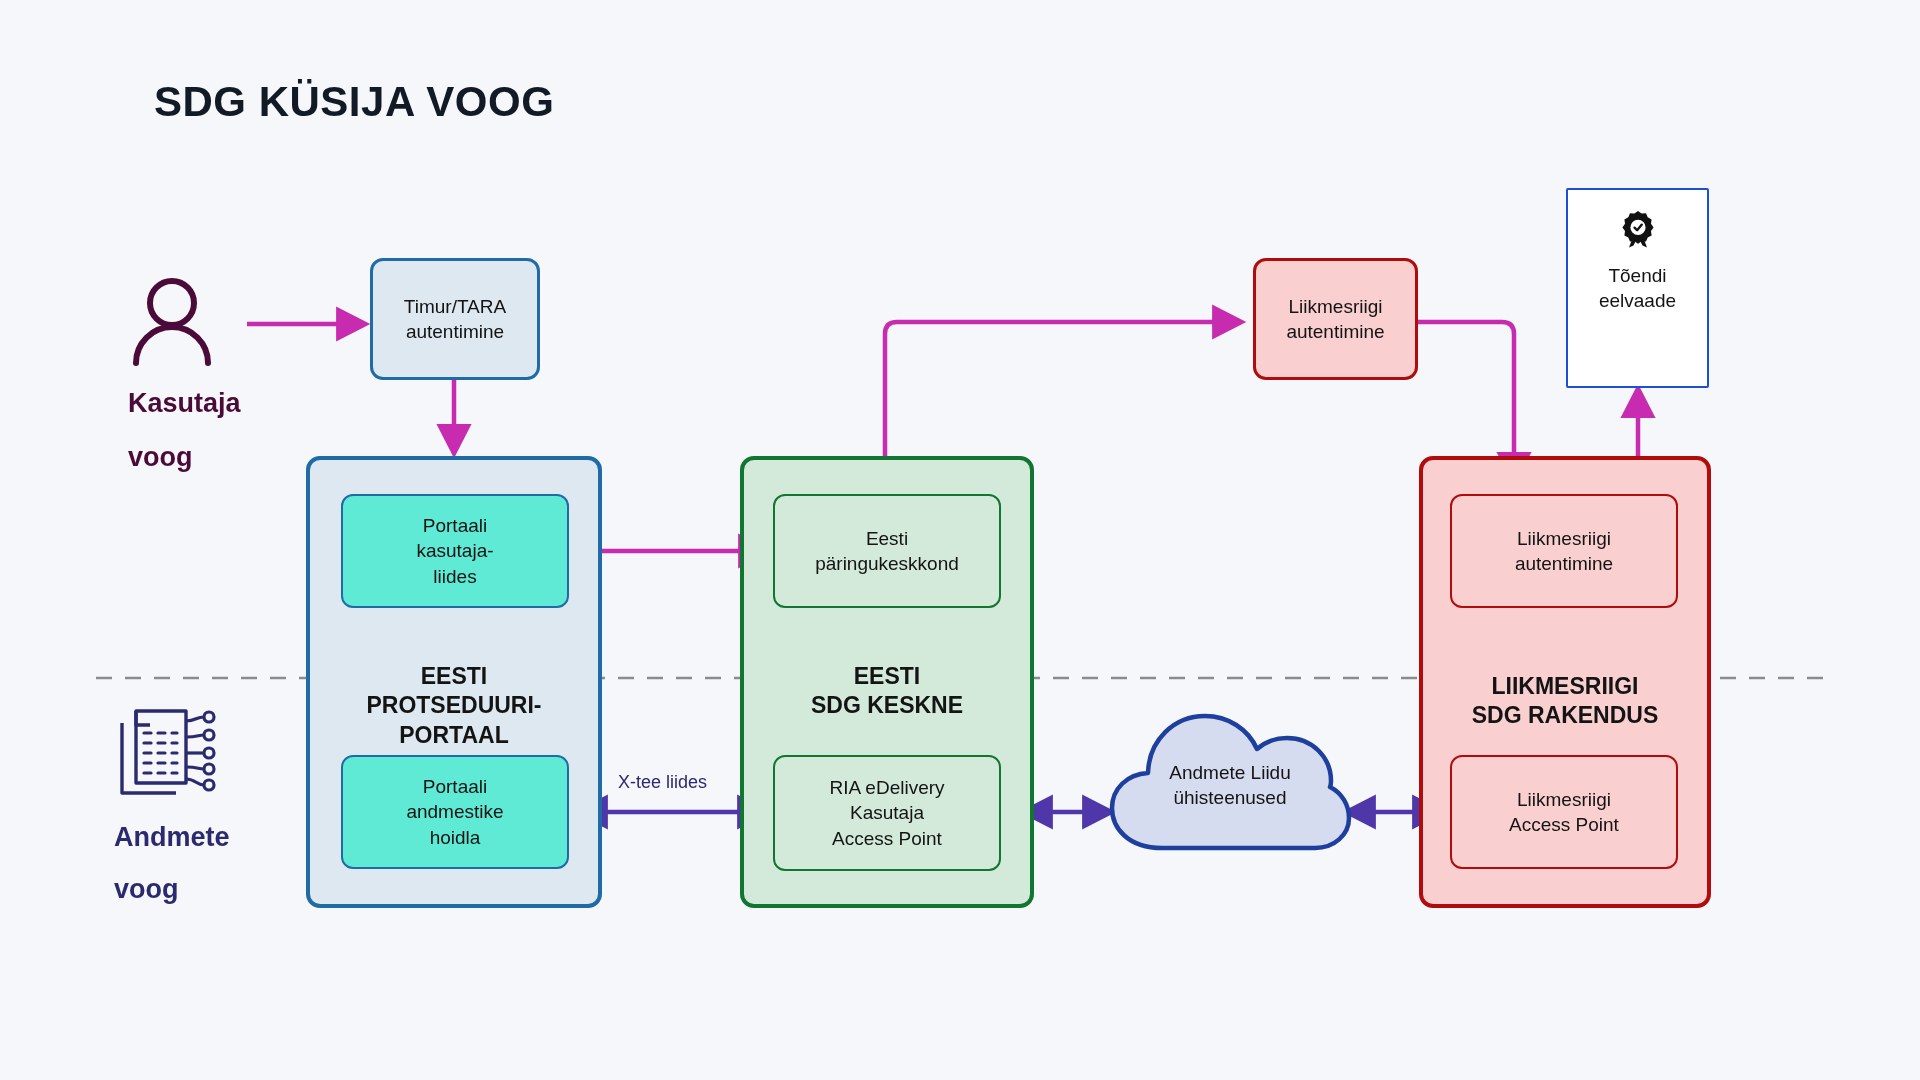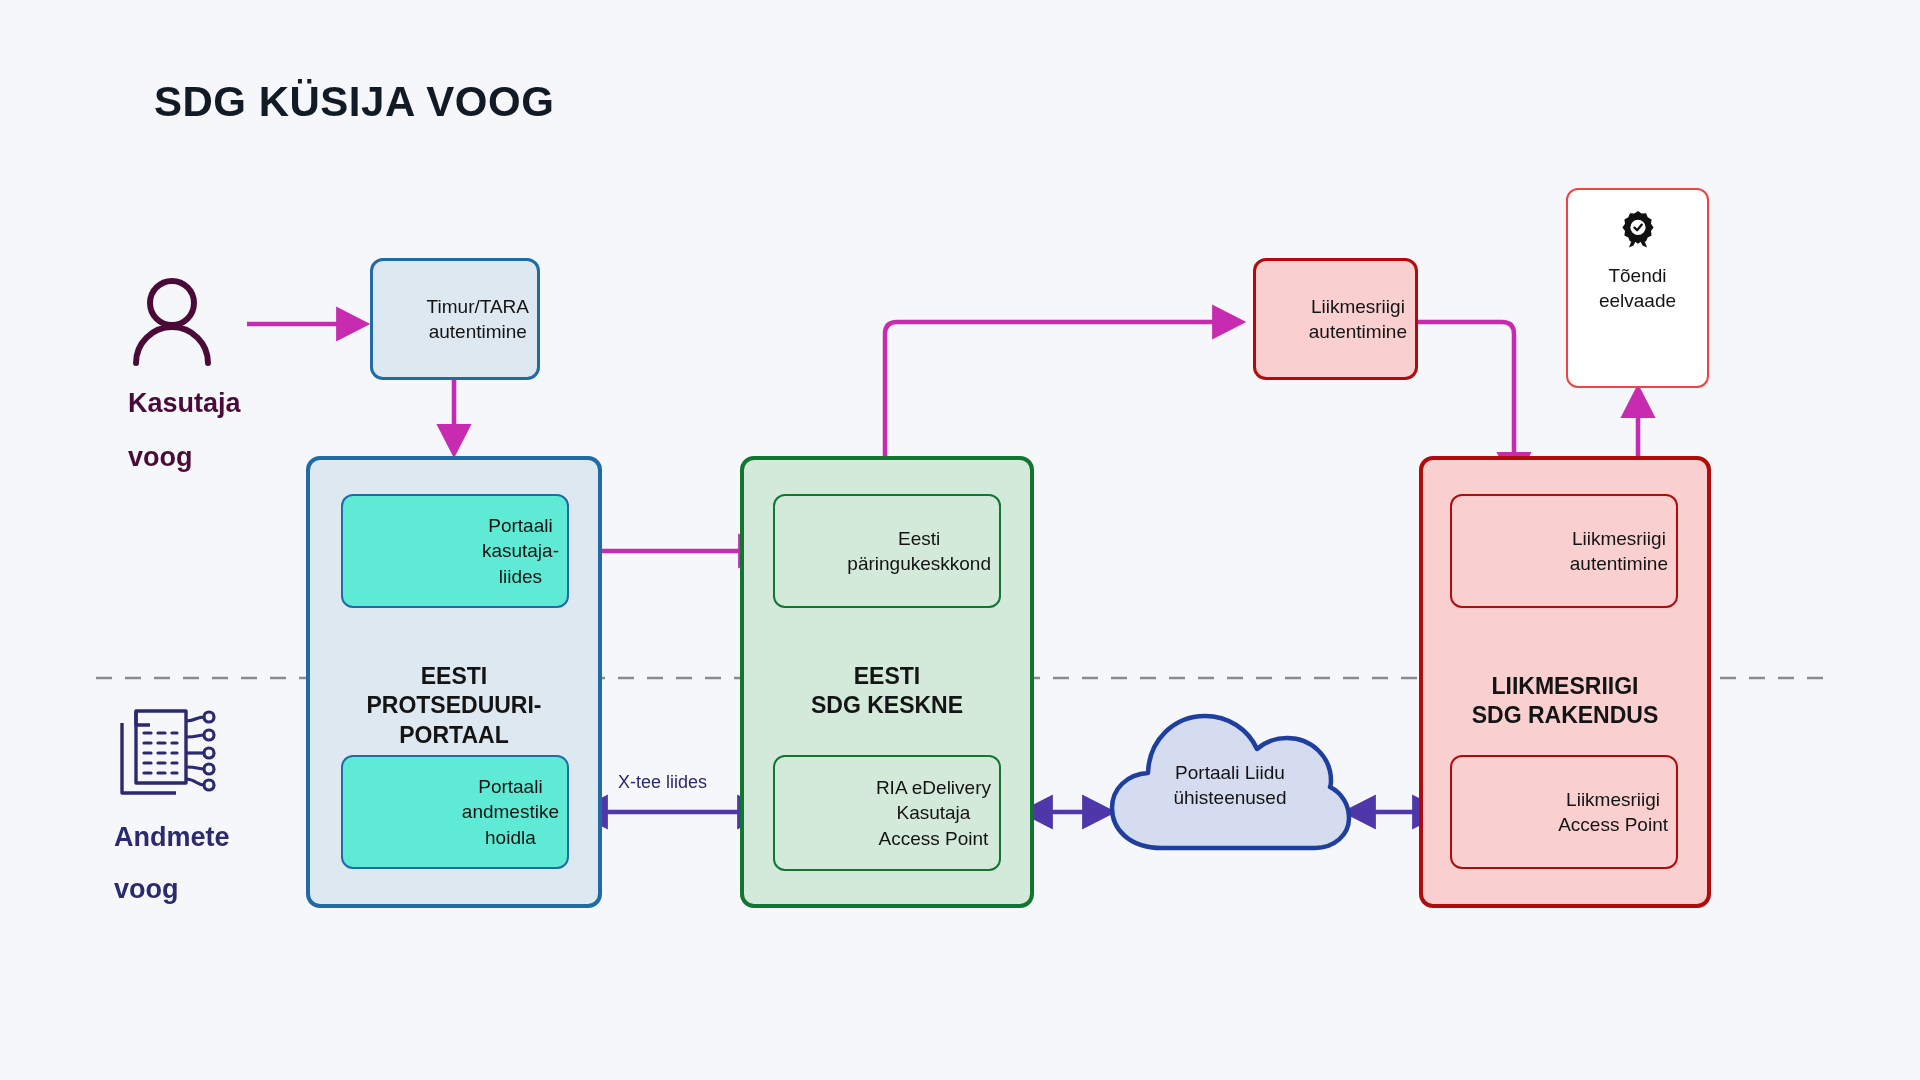--- a/index.html
+++ b/index.html
@@ -71,21 +71,21 @@
     color: #141414;
   }
   .node-box {
     position: absolute;
     box-sizing: border-box;
     border-radius: 12px;
     border-width: 2.5px;
     border-style: solid;
     display: flex;
     align-items: center;
-    justify-content: flex-end;
+    justify-content: center;
     text-align: center;
     font-size: 19px;
     line-height: 1.32;
     color: #141414;
     padding: 4px 8px;
   }
 
   
   #group-ee-portal { border-color: #1f6ba5; background: #dde8f1; }
   #node-tara {
@@ -104,22 +104,22 @@
     border-color: #b00c0c; background: #f9cfcf;
     border-width: 3px; border-radius: 13px;
   }
   #node-ms-preview, #node-ms-ap { border-color: #b00c0c; background: #f9cfcf; }
 
   
   #node-cert {
     position: absolute;
     box-sizing: border-box;
     background: #ffffff;
-    border: 2px solid #ef4444;
-    border-radius: 12px;
+    border: 2px solid #1d4ed8;
+    border-radius: 2px;
     display: flex;
     align-items: center;
     justify-content: center;
     text-align: center;
     font-size: 19px;
     line-height: 1.32;
     color: #141414;
   }
   #cert-icon {
     position: absolute;
@@ -294,21 +294,21 @@
                C12,89 27,74 48,73
                C49,40 74,16 105,16
                C128,16 148,29 157,49
                C165,42 176,38 187,38
                C212,38 231,57 231,81
                C231,83 231,85 230,87
                C242,93 249,105 249,118
                C249,135 234,148 215,148 Z" fill="#d6dcf0" stroke="#1f3f9e" stroke-width="4.5" stroke-linejoin="round"></path>
     </svg>
     <div id="cloud-label">
-      <div>Portaali Liidu</div>
+      <div>Andmete Liidu</div>
       <div>ühisteenused</div>
     </div>
   </div>
 
   <div class="node-box" id="node-ms-auth" style="left:1253px; top:258px; width:165px; height:122px;">
     <div>
       <div>Liikmesriigi</div>
       <div>autentimine</div>
     </div>
   </div>

